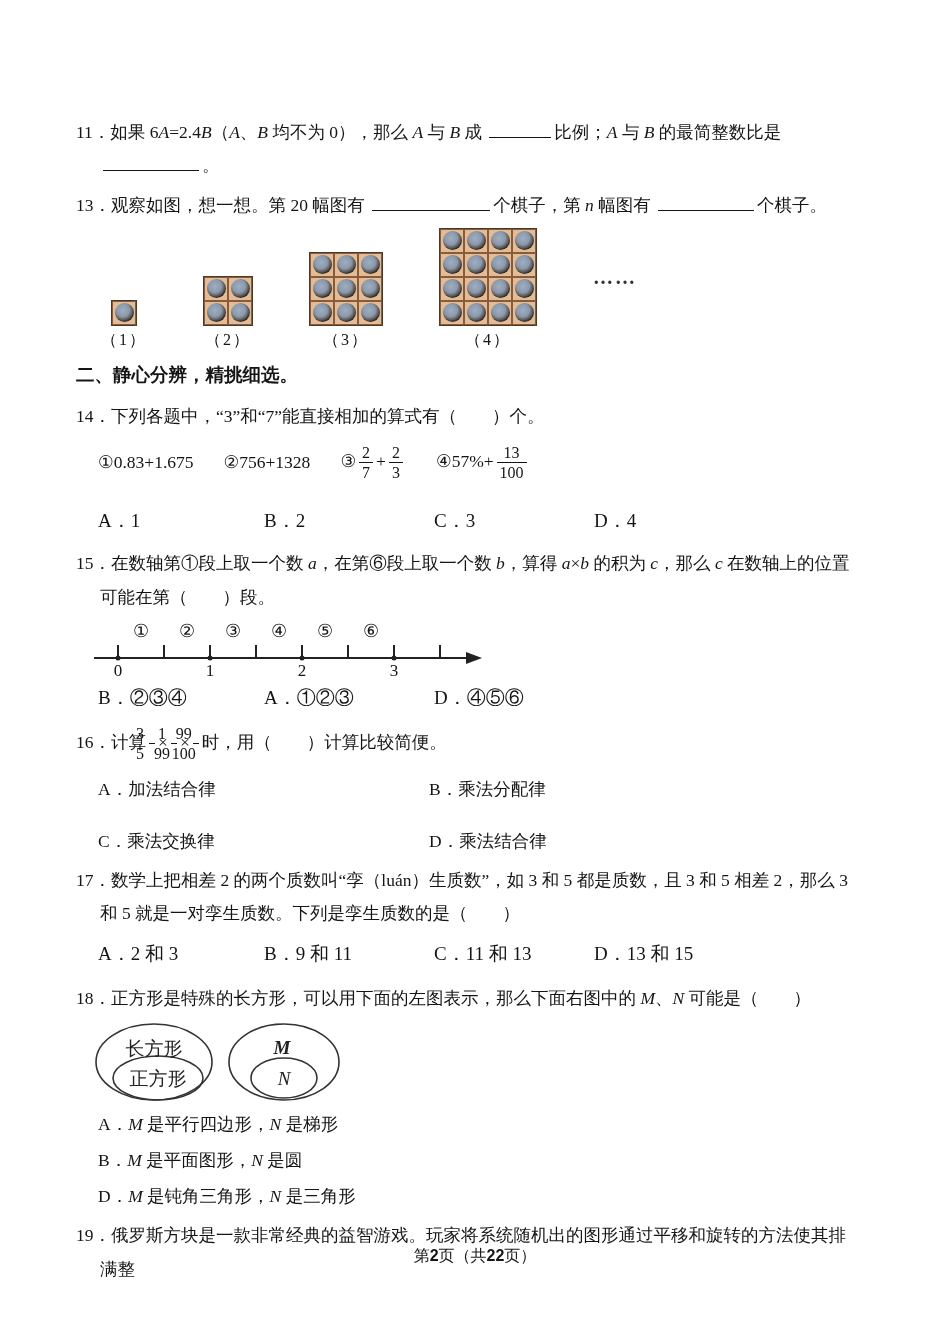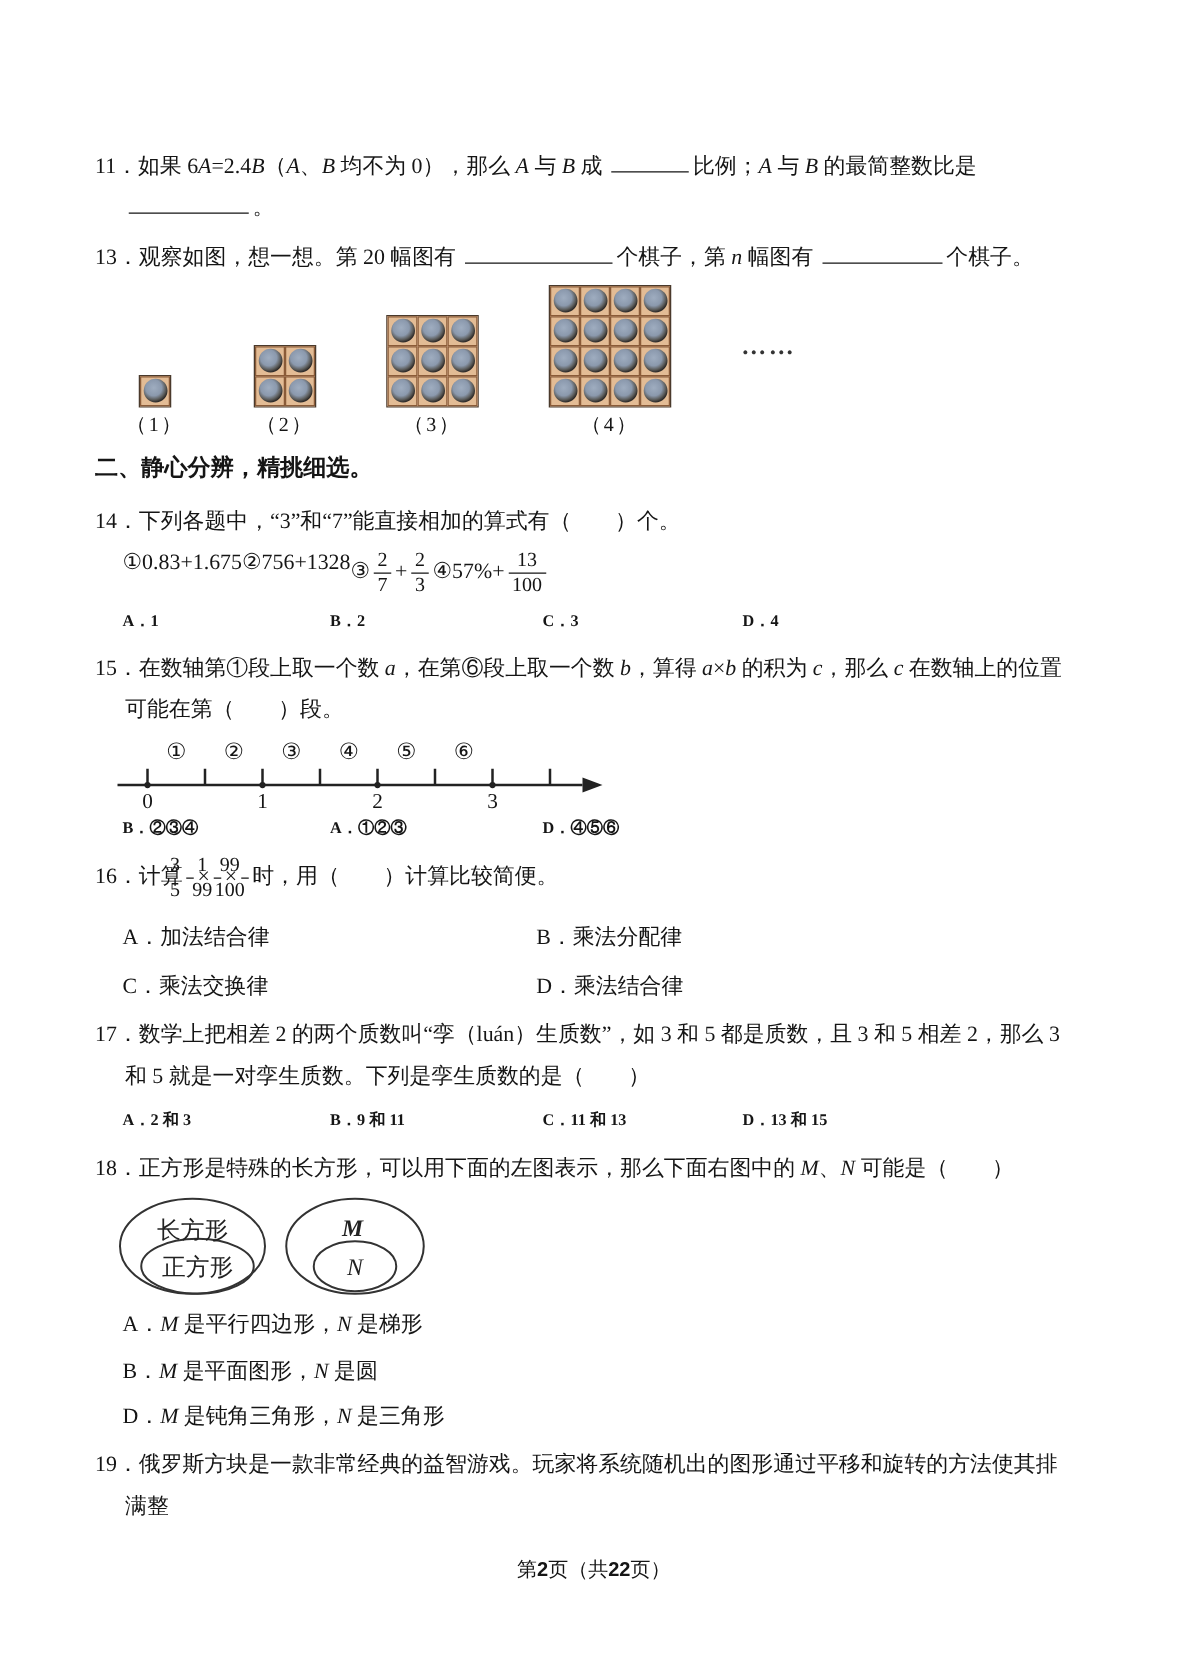--- a/index.html
+++ b/index.html
@@ -17,28 +17,28 @@
   .cell{width:24px;height:24px;background:#e3bc95;border:1px solid #8a5b38;box-sizing:border-box;
         display:flex;align-items:center;justify-content:center;}
   .checker{width:19px;height:19px;border-radius:50%;
      background:radial-gradient(circle at 42% 38%, #9fadc0 0%, #8b99ad 40%, #5a5a58 60%, #2d2a28 72%, #403c38 100%);}
   .glabel{font-size:16px;margin-top:4px;letter-spacing:2px;}
   .figdots{font-size:20px;font-weight:bold;letter-spacing:2px;margin-bottom:62px;color:#333;}
   
   .sechead{font-size:18.5px;font-weight:bold;font-family:Liberation Serif, serif;
            margin:2px 0 8px 0;line-height:1.8;}
   
-  .exprrow{display:flex;padding-left:22px;font-size:17.5px;margin:2px 0 0 0;height:46px;}
+  .exprrow{display:flex;align-items:center;gap:30px;padding-left:22px;font-size:17.5px;margin:2px 0 18px 0;height:46px;}
   .frac{display:inline-block;vertical-align:middle;text-align:center;margin:0 3px;font-size:16px;line-height:1.2;}
   .fn{display:block;border-bottom:1.4px solid #151515;padding:0 3px;}
   .fd{display:block;padding:0 3px;}
   
-  .optrow4{display:grid;grid-template-columns:166px 170px 160px auto;padding-left:22px;font-size:13px;
-           line-height:1.9;margin:0 0 8px 0;font-weight:bold;}
-  .optgrid2{display:grid;grid-template-columns:331px auto;row-gap:6px;padding-left:22px;font-size:17.5px;
+  .optrow4{display:grid;grid-template-columns:166px 170px 160px auto;padding-left:22px;font-size:19px;
+           line-height:1.9;margin:0 0 8px 0;}
+  .optgrid2{display:grid;grid-template-columns:331px auto;row-gap:18px;padding-left:22px;font-size:17.5px;
            line-height:1.9;margin:0 0 6px 0;}
   .optcol{padding-left:22px;font-size:17.5px;margin:0 0 6px 0;}
   .optcol .opt{line-height:1.9;margin-bottom:3px;}
   
   .nlwrap{padding-left:14px;margin:0 0 2px 0;height:58px;}
   .nlwrap svg text{font-family:"Liberation Serif","DejaVu Serif",serif;fill:#151515;}
   
   .vennwrap{padding-left:16px;margin:2px 0 4px 0;height:82px;}
   .vennwrap svg text{font-family:"Liberation Serif","DejaVu Serif",serif;fill:#222;}
   

